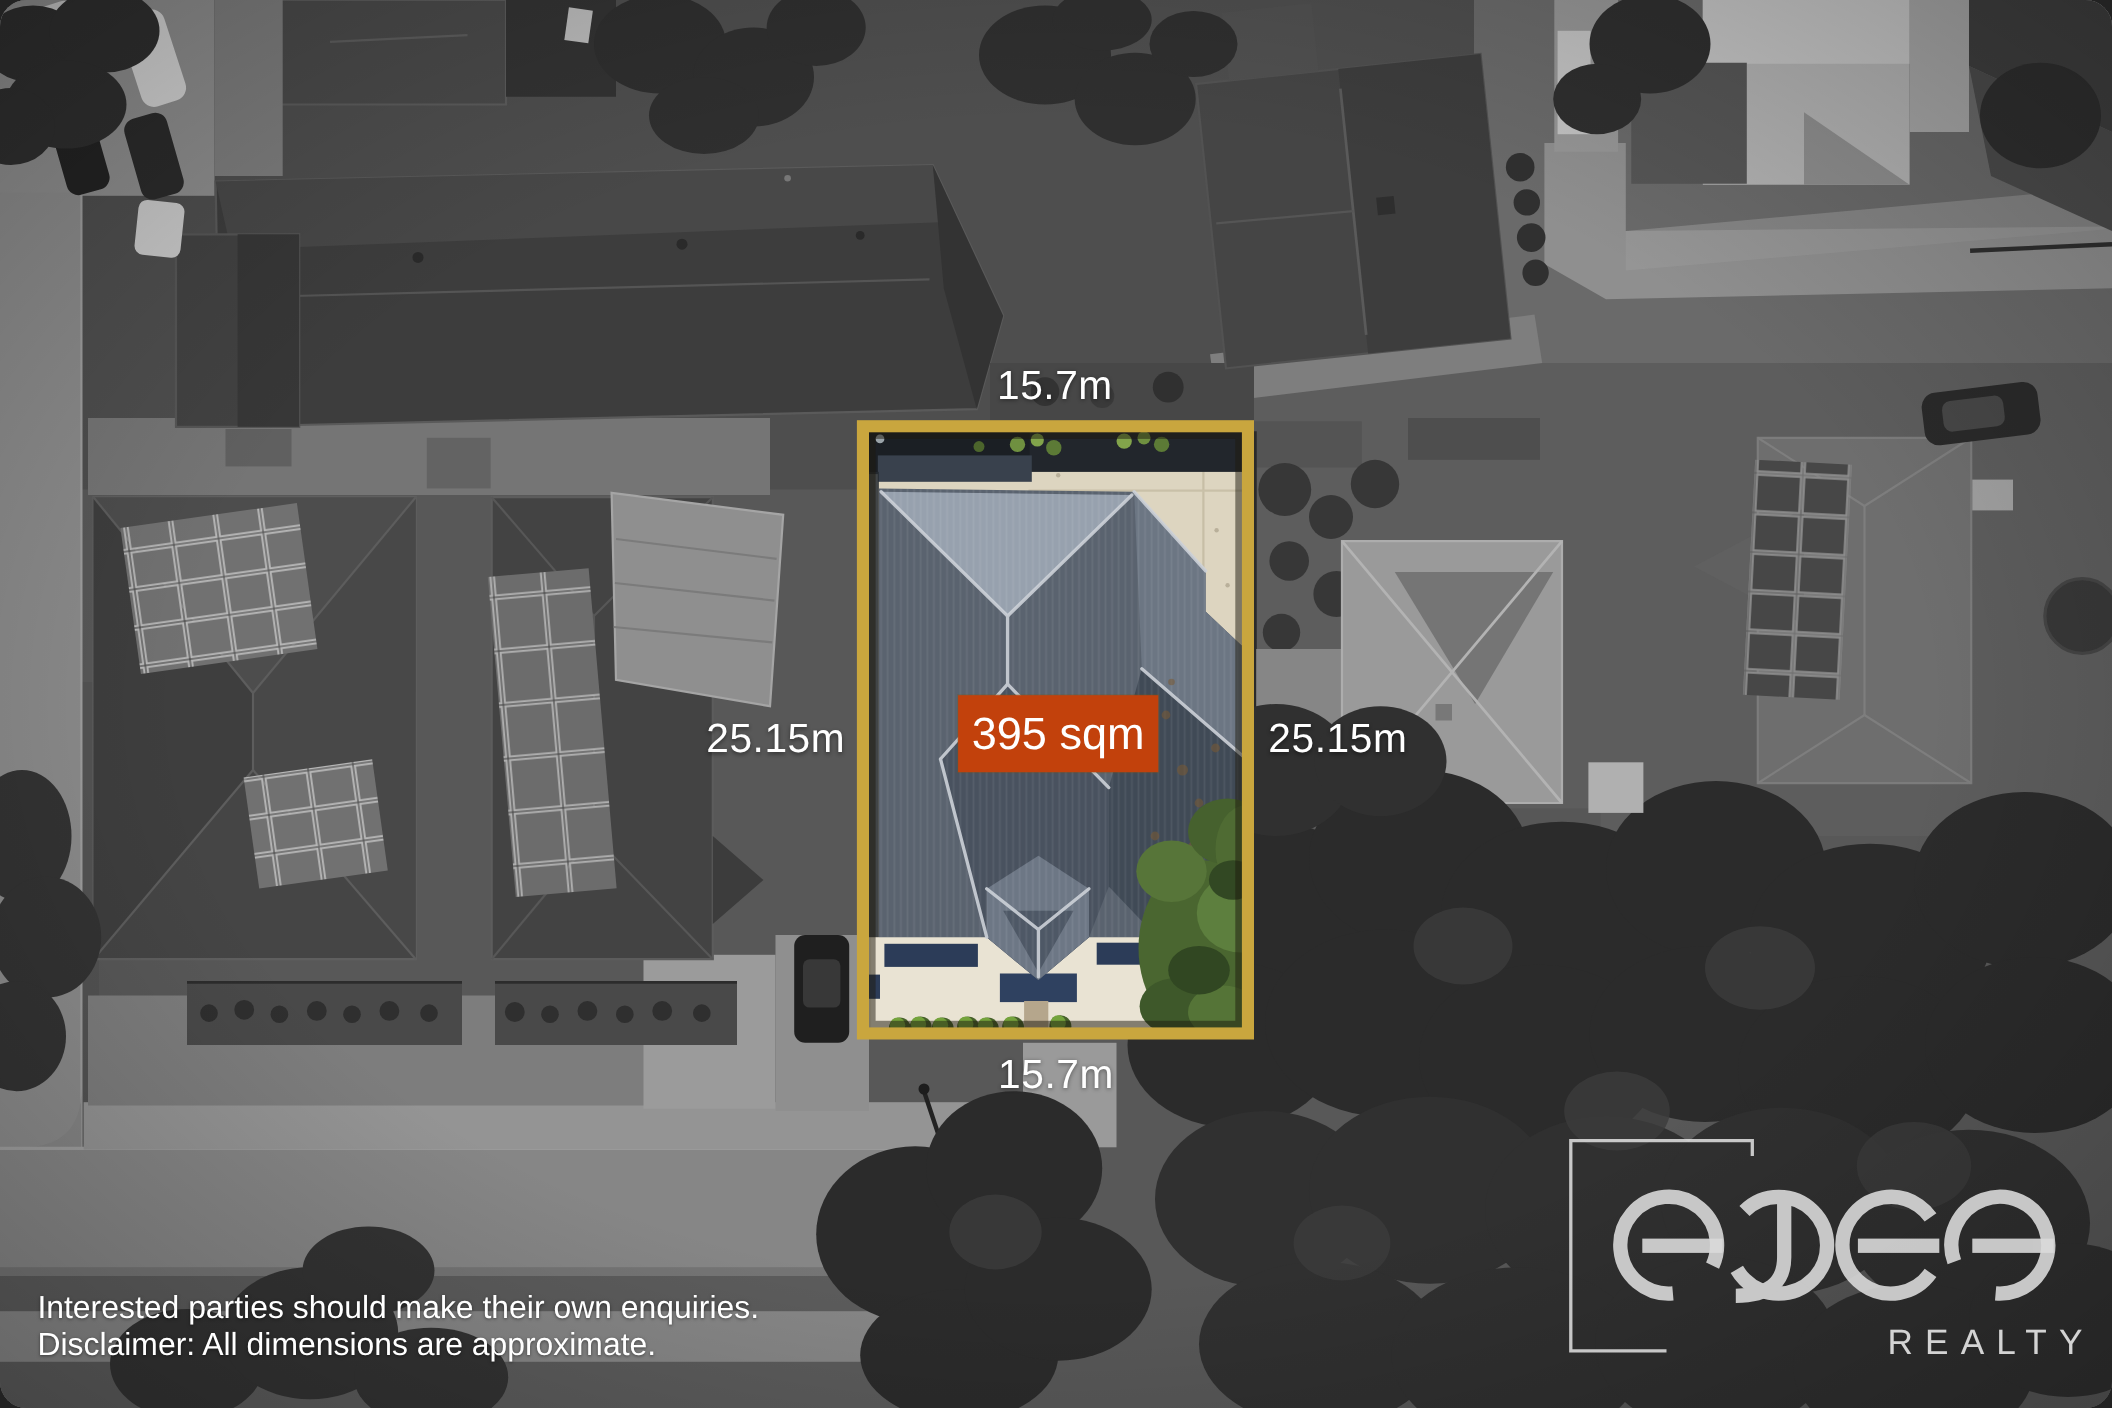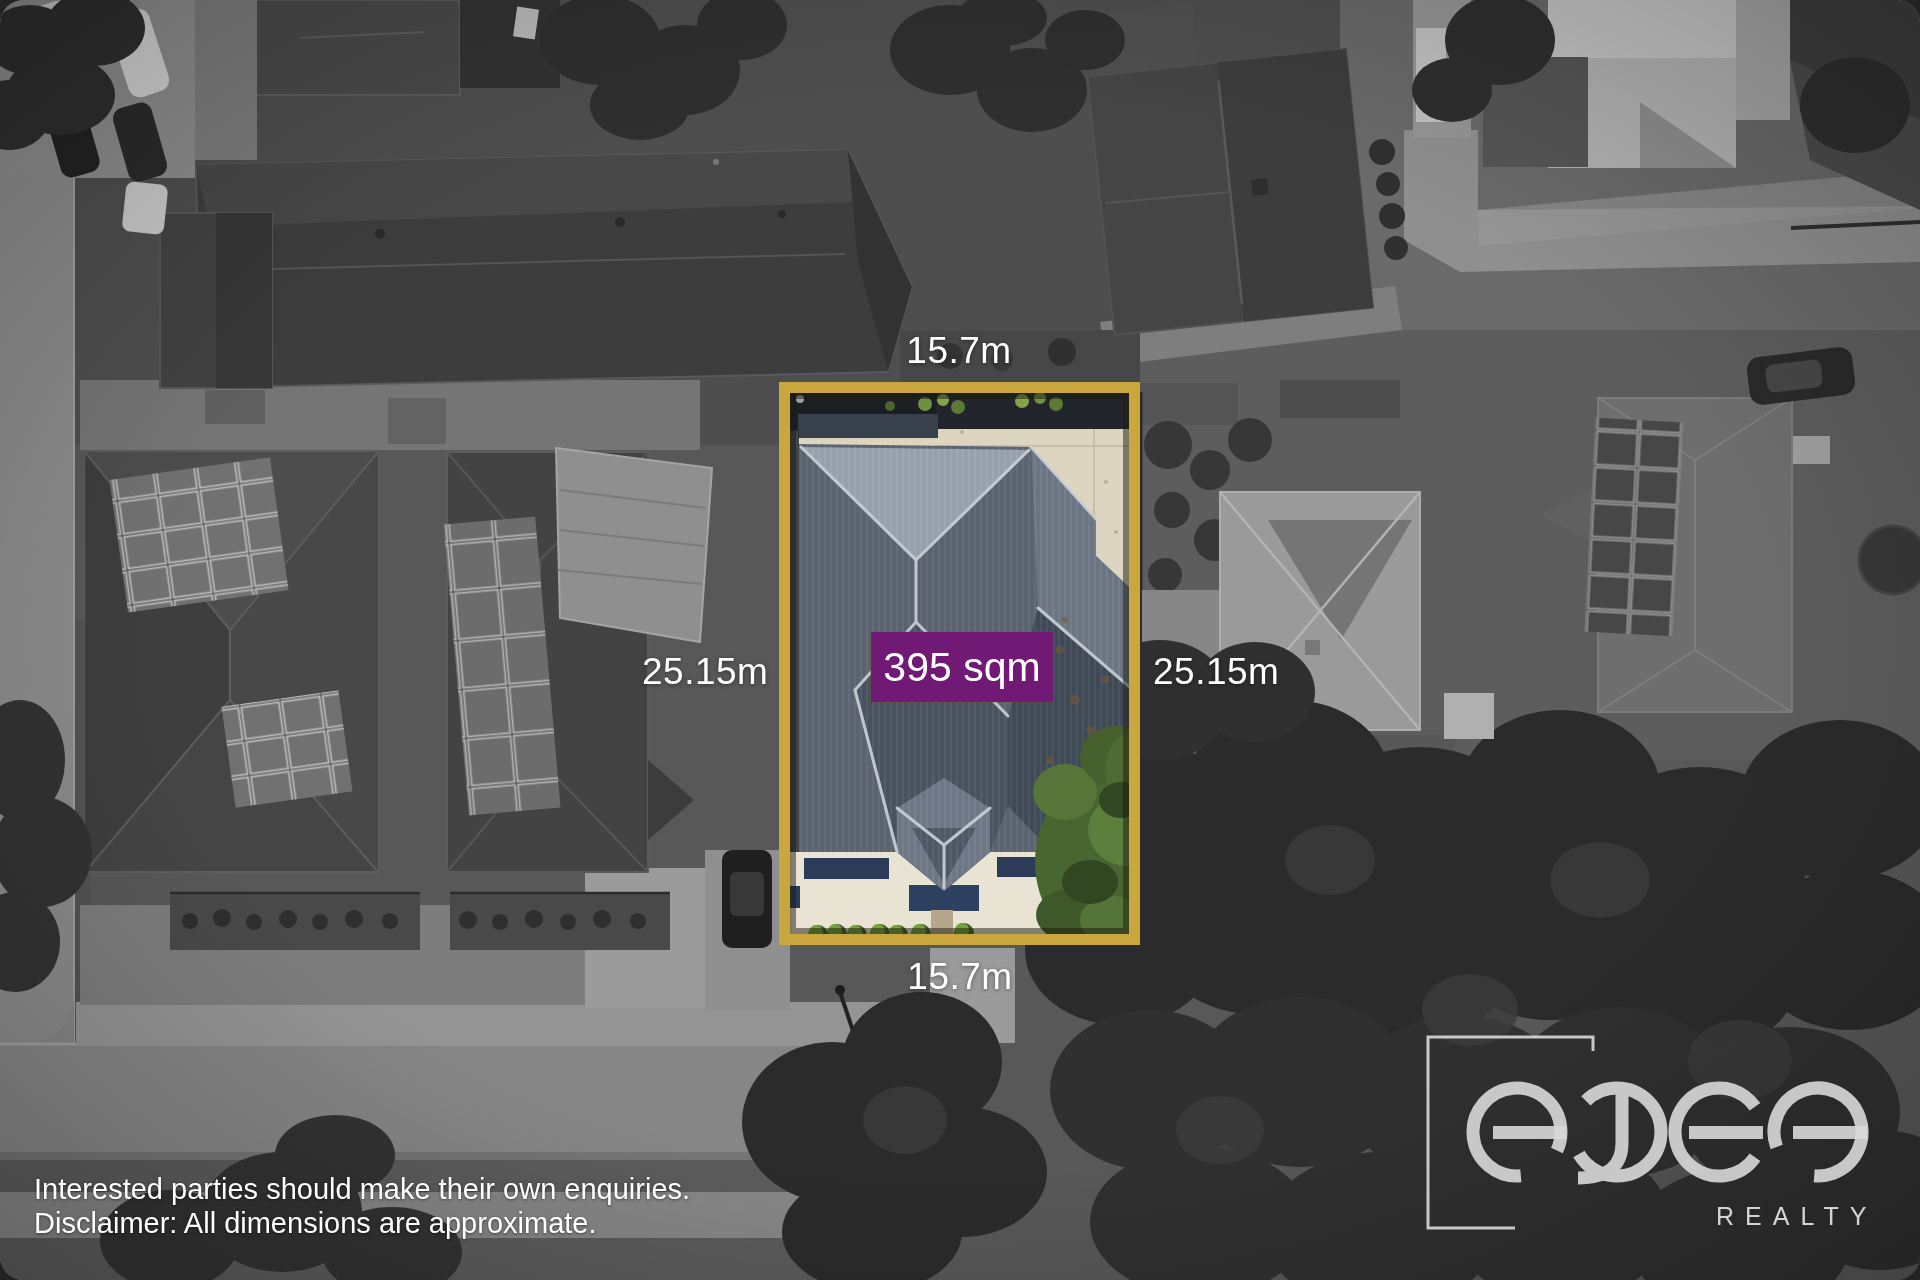--- a/index.html
+++ b/index.html
@@ -3,29 +3,29 @@
 <meta charset="utf-8">
 <style>
   html,body{margin:0;padding:0;background:#222;}
   .stage{position:relative;width:1920px;height:1280px;overflow:hidden;
          font-family:"Liberation Sans", sans-serif;background:#585858;border-radius:24px;}
   .stage svg.scene{position:absolute;left:0;top:0;width:1920px;height:1280px;display:block;}
   .dim-label{position:absolute;color:#fff;font-size:37px;font-weight:400;
              text-shadow:0 1px 4px rgba(0,0,0,.45);white-space:nowrap;letter-spacing:.5px;}
   .dim-label.centered{transform:translateX(-50%);}
   .area-badge{position:absolute;left:871px;top:632px;width:182px;height:70px;
-              background:#701a75;color:#fff;font-size:41px;display:flex;
+              background:#c2410c;color:#fff;font-size:41px;display:flex;
               align-items:center;justify-content:center;white-space:nowrap;
               box-shadow:0 0 0 1px rgba(120,90,20,.25);}
   .disclaimer{position:absolute;left:34px;top:1172px;color:#fff;font-size:29px;
               line-height:34px;font-weight:400;text-shadow:0 1px 3px rgba(0,0,0,.5);}
   .logo{position:absolute;left:1420px;top:1028px;width:470px;height:220px;}
   .logo svg{position:absolute;left:0;top:0;}
   .logo .tagline{position:absolute;left:296px;top:174px;color:#e2e2e2;opacity:.92;
-                 font-size:25px;letter-spacing:11px;font-weight:400;white-space:nowrap;}
+                 font-size:32px;letter-spacing:11px;font-weight:400;white-space:nowrap;}
 </style>
 </head>
 <body>
 
 <div class="stage">
 
 <svg class="scene" viewBox="0 0 1920 1280">
   <defs>
     <pattern id="corr" width="6" height="6" patternUnits="userSpaceOnUse">
       <line x1="3" y1="0" x2="3" y2="6" stroke="#ffffff" stroke-opacity="0.07" stroke-width="1.6"></line>

